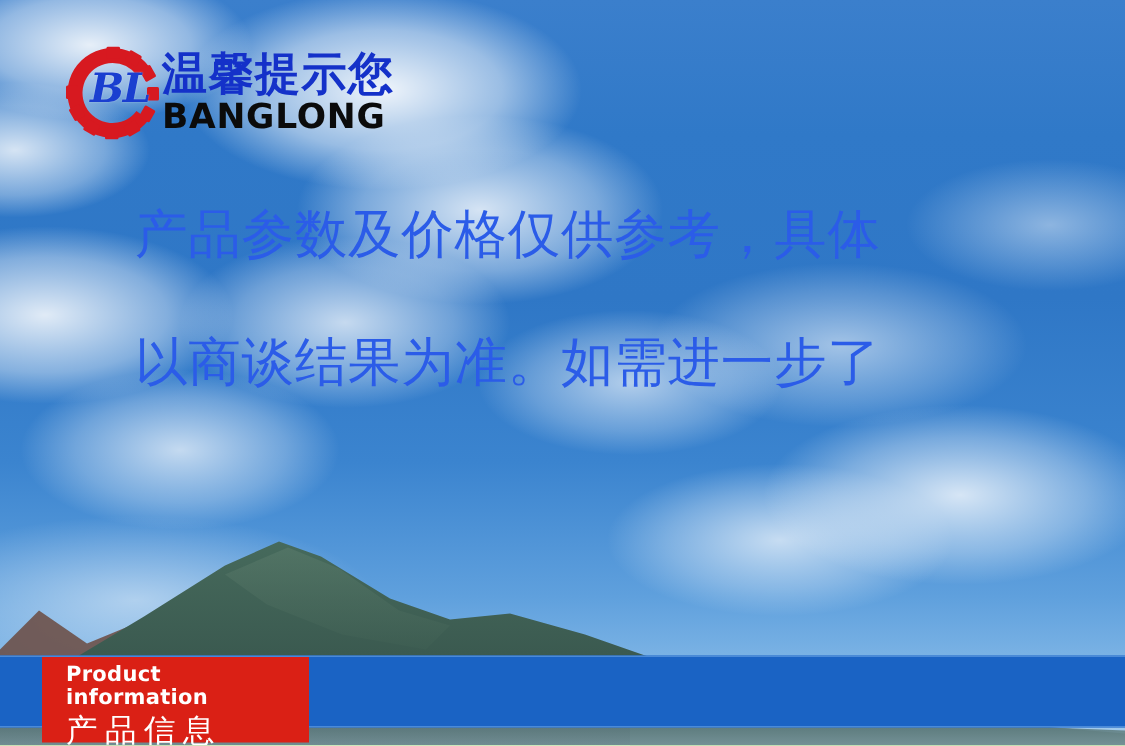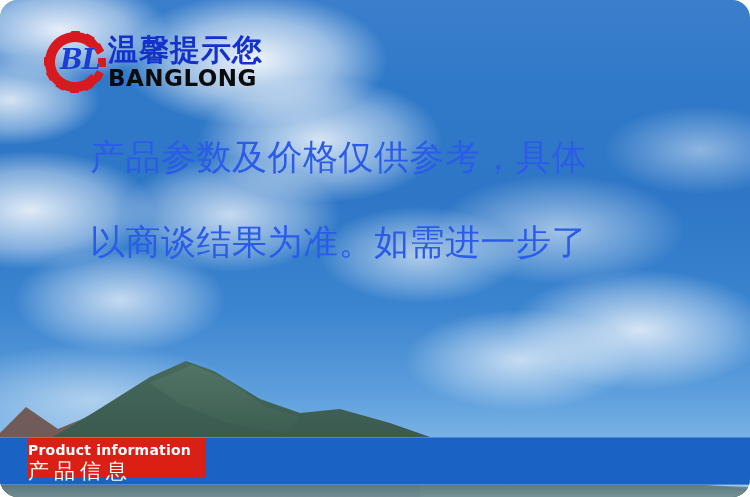--- a/index.html
+++ b/index.html
@@ -10,21 +10,20 @@
   body {
     font-family: "DejaVu Sans", "Liberation Sans", sans-serif;
   }
 
   .banner {
     position: relative;
     width: 750px;
     height: 497px;
     overflow: hidden;
     background: #bef264;
-    border-radius: 18px;
   }
 
   
   .sky {
     position: absolute;
     inset: 0;
     background:
       linear-gradient(to bottom,
         #3b7fcc 0%,
         #3079c8 18%,
@@ -155,24 +154,24 @@
     background: #1a63c4;
     border-top: 1px solid #4a8ad8;
     border-bottom: 1px solid #4a8ad8;
     box-sizing: border-box;
   }
   .bar-red {
     position: absolute;
     left: 28px;
     top: 0;
     width: 178px;
-    height: 40px;
+    height: 57px;
     background: #da2015;
     box-sizing: border-box;
-    padding: 5px 0 0 0;
+    padding: 5px 0 0 16px;
   }
   .bar-en {
     font-size: 14px;
     font-weight: bold;
     color: #ffffff;
     line-height: 1.1;
     letter-spacing: 0.2px;
   }
   .bar-cn {
     font-size: 21px;

